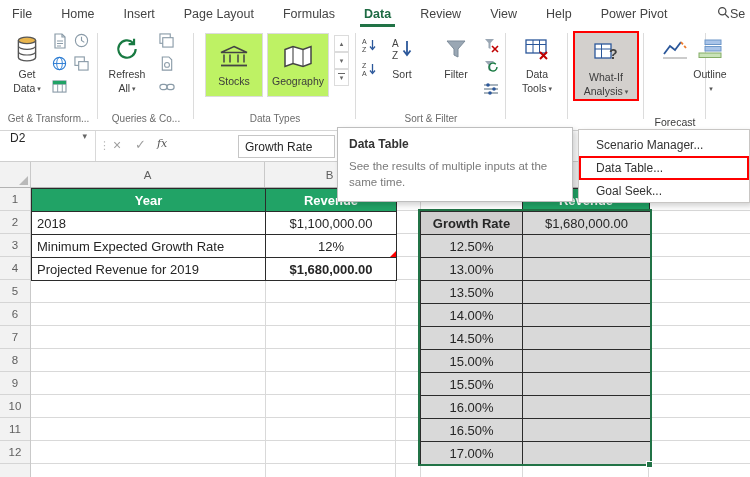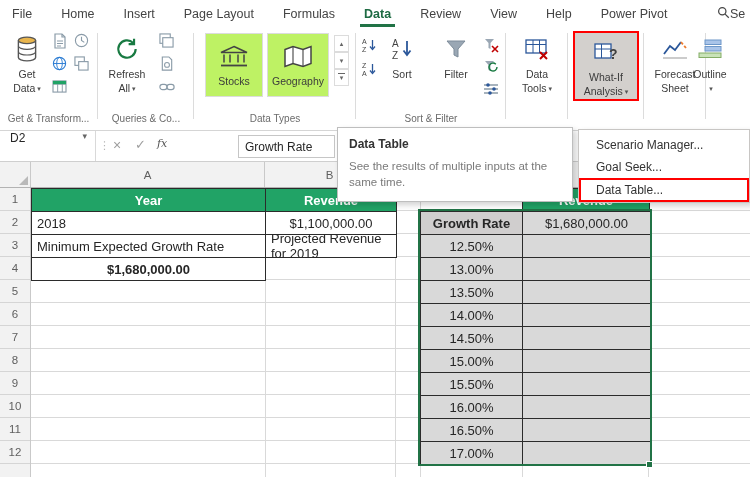--- a/index.html
+++ b/index.html
@@ -340,21 +340,21 @@
               <text x="16" y="19" font-size="14" font-weight="bold" fill="#404040">?</text>
             </svg>
         </span>
         <span>What-If</span>
         <span><span>Analysis</span><span class="caret"></span></span>
       </div>
     </div>
     <div class="rdivider" style="left:643px;"></div>
 
     <div class="rgroup" style="left:645px; width:60px;">
-      <div class="bigbtn" style="left:4px; width:52px;">
+      <div class="bigbtn" style="left:4px; width:52px;gap:48px;">
         <span class="bicon">
           <svg width="28" height="24" viewBox="0 0 28 24">
               <path d="M2 21h24" stroke="#999" stroke-width="1"></path>
               <polyline points="3,17 9,9 14,13 20,5" fill="none" stroke="#2B579A" stroke-width="1.8"></polyline>
               <polyline points="20,5 25,11" fill="none" stroke="#ED7D31" stroke-width="1.8" stroke-dasharray="3 2"></polyline>
             </svg>
         </span>
         <span>Forecast</span>
         <span>Sheet</span>
       </div>
@@ -423,20 +423,24 @@
       <div class="rowh">12</div>
       <div class="rowh partial"></div>
     </div>
 
     <div class="maintable">
       <div class="mt-c mt-head">Year</div>
       <div class="mt-c mt-head">Revenue</div>
       <div class="mt-c">2018</div>
       <div class="mt-c mt-mid">$1,100,000.00</div>
       <div class="mt-c">Minimum Expected Growth Rate</div>
+      <div class="mt-c mt-mid">
+          <span>12%</span>
+          <span class="note-tri"></span>
+        </div>
       <div class="mt-c">Projected Revenue for 2019</div>
       <div class="mt-c mt-mid mt-bold">$1,680,000.00</div>
     </div>
 
     <div class="dt-header">Revenue</div>
 
     <div class="dtgrid">
       <div class="dt-c dt-corner">Growth Rate</div>
       <div class="dt-c">$1,680,000.00</div>
       <div class="dt-c">12.50%</div>
@@ -465,17 +469,17 @@
     <div class="sel-handle"></div>
   </div>
 
   <div class="ttip">
     <div class="tt-title">Data Table</div>
     <div class="tt-body">See the results of multiple inputs at the same time.</div>
   </div>
 
   <div class="wif-menu">
     <div class="wif-item">Scenario Manager...</div>
+    <div class="wif-item highlight">Data Table...</div>
     <div class="wif-item">Goal Seek...</div>
-    <div class="wif-item highlight">Data Table...</div>
   </div>
 
 </div>
 
 </body></html>

